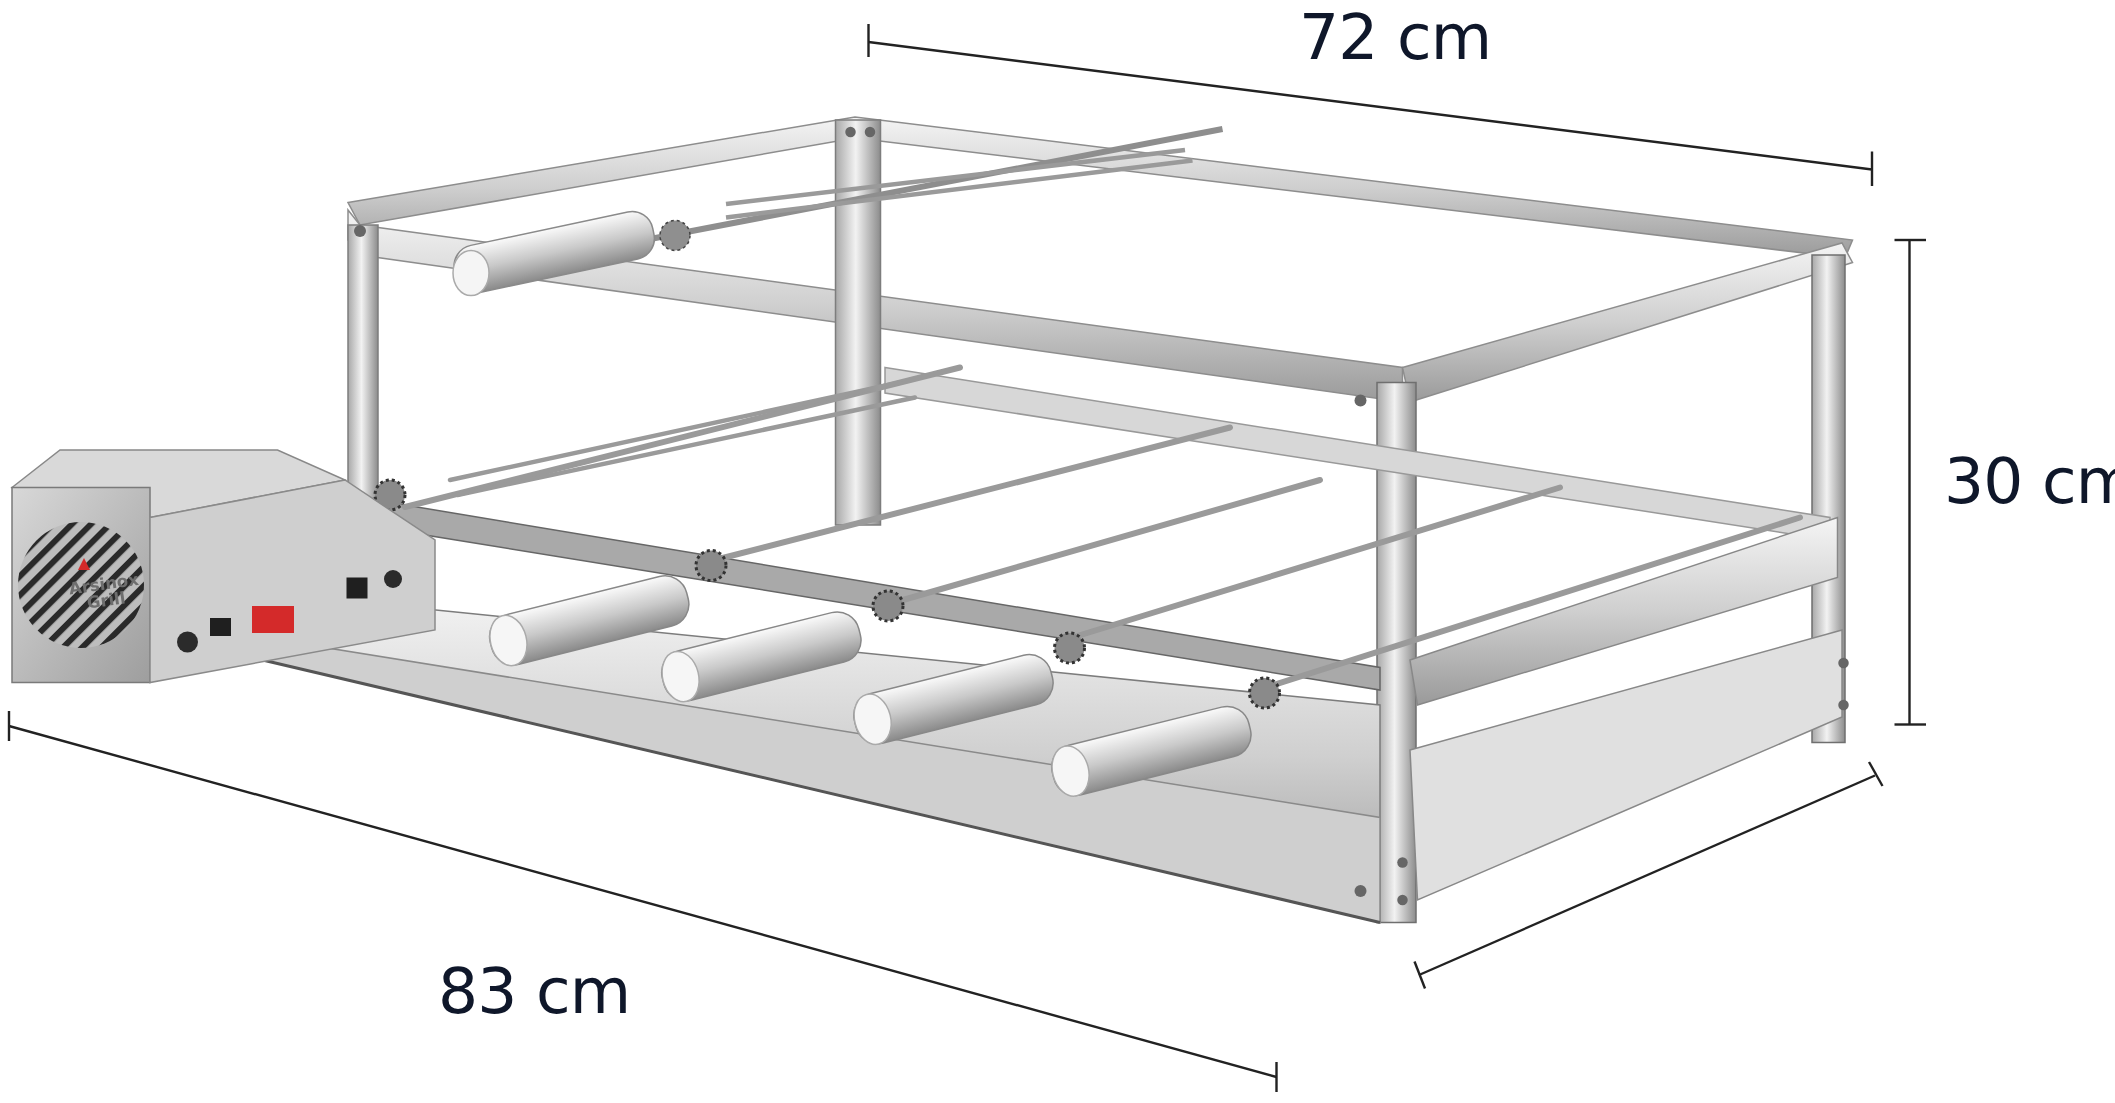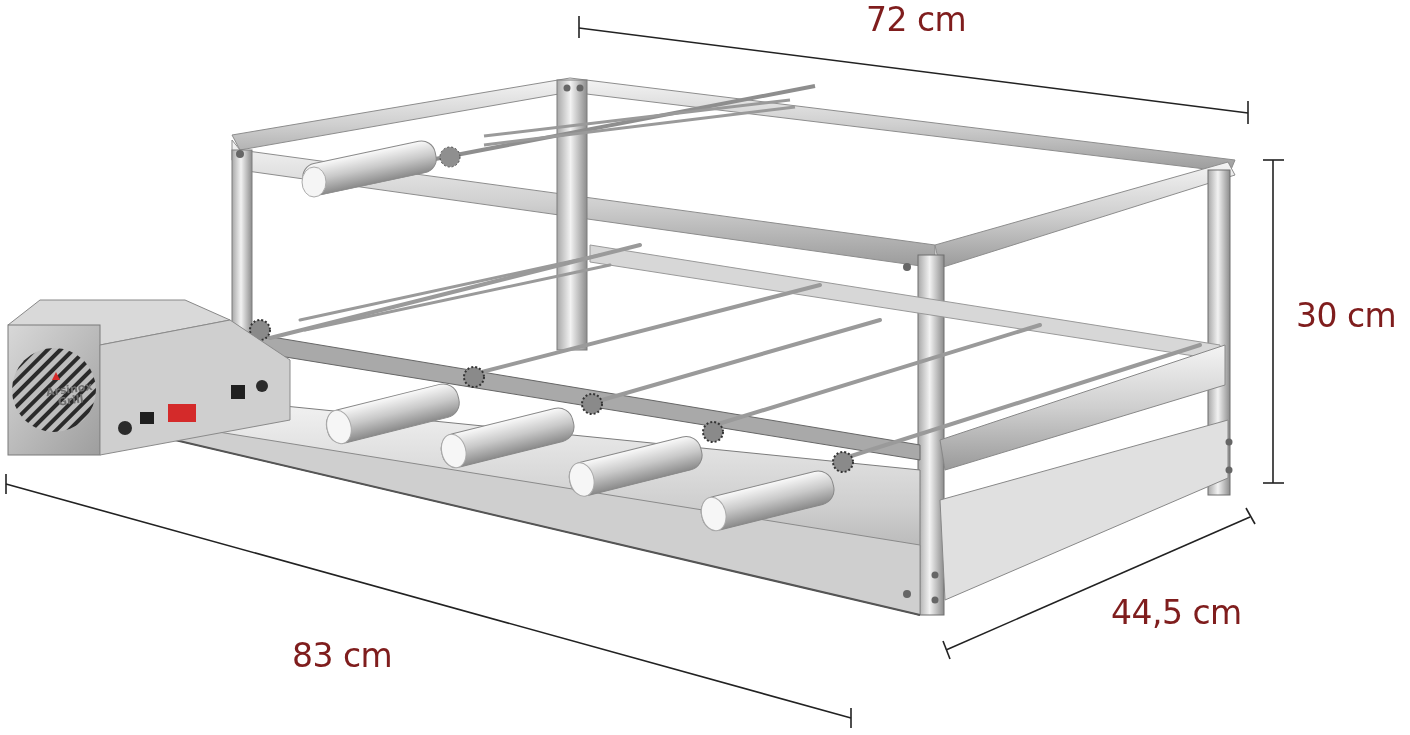--- a/index.html
+++ b/index.html
@@ -1,20 +1,20 @@
 <!DOCTYPE html>
 <html><head>
 <meta charset="utf-8">
 <style>
   html, body { margin: 0; padding: 0; background: #ffffff; }
   body { width: 1410px; height: 735px; overflow: hidden; position: relative;
          font-family: "Liberation Sans", "DejaVu Sans", sans-serif; }
   #stage { position: absolute; left: 0; top: 0; width: 1410px; height: 735px; }
   .dim-label { position: absolute; font-family: "DejaVu Sans", "Liberation Sans", sans-serif;
-               font-size: 33px; color: #7f1d1d; letter-spacing: -0.5px; white-space: nowrap; }
+               font-size: 42px; color: #0f172a; letter-spacing: -0.5px; white-space: nowrap; }
   #lbl-top   { left: 866px;  top: 0px; }
   #lbl-right { left: 1296px; top: 296px; text-align: center; }
   #lbl-depth { left: 1111px; top: 593px; }
   #lbl-front { left: 292px;  top: 636px; }
   .logo-text { position: absolute; left: 42px; top: 384px; width: 56px; text-align: center;
                font-size: 11px; font-weight: bold; color: #6e6e6e; line-height: 11px;
                transform: rotate(-8deg); font-family: "DejaVu Sans", sans-serif; }
 </style>
 </head>
 <body>
@@ -169,15 +169,14 @@
     <circle cx="262" cy="386" r="6" fill="#2b2b2b"></circle>
     <circle cx="125" cy="428" r="7" fill="#2b2b2b"></circle>
     <polygon points="56,372 60,380 52,380" fill="#d42a2a"></polygon>
   </g>
 </svg>
 
   <div class="logo-text">Arsinox Grill</div>
 
   <div id="lbl-top" class="dim-label">72 cm</div>
   <div id="lbl-right" class="dim-label">30 cm</div>
-  <div id="lbl-depth" class="dim-label">44,5 cm</div>
   <div id="lbl-front" class="dim-label">83 cm</div>
 </div>
 
 </body></html>

